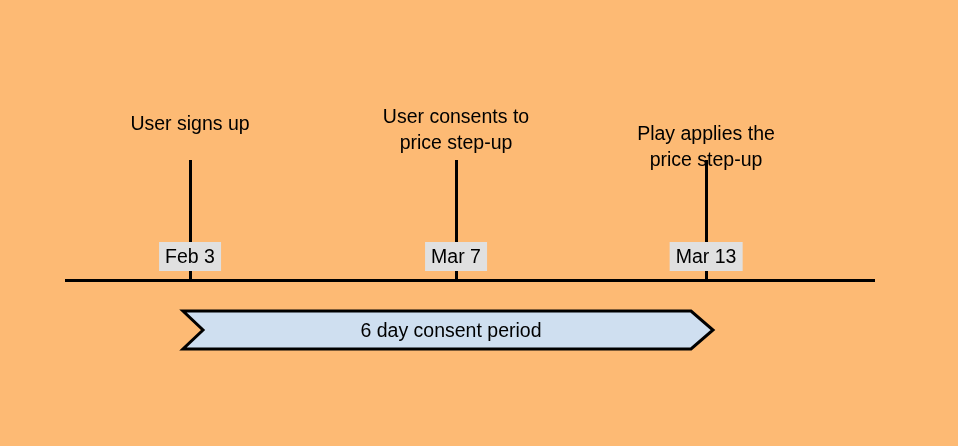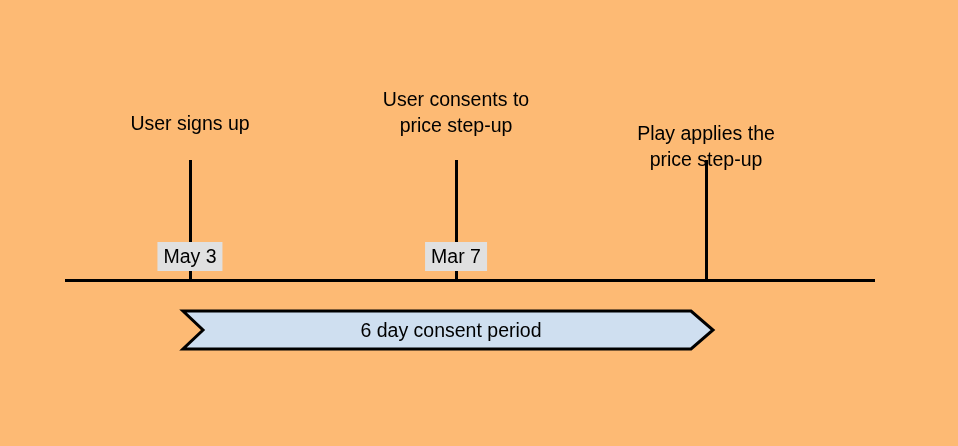--- a/index.html
+++ b/index.html
@@ -93,30 +93,31 @@
 </style>
 </head>
 <body>
 
 <div id="canvas">
 
   <div class="axis-line"></div>
 
   <div class="event-label" style="left:190px; top:110px; width:260px;">User signs up</div>
   <div class="tick" style="left:189px;"></div>
-  <div class="date-chip" style="left:190px;">May 3</div>
+  <div class="date-chip" style="left:190px;">Feb 3</div>
 
-  <div class="event-label" style="left:456px; top:86px; width:260px;">User consents to
+  <div class="event-label" style="left:456px; top:103px; width:260px;">User consents to
 price step-up</div>
   <div class="tick" style="left:455px;"></div>
   <div class="date-chip" style="left:456px;">Mar 7</div>
 
   <div class="event-label" style="left:706px; top:120px; width:260px;">Play applies the
 price step-up</div>
   <div class="tick" style="left:705px;"></div>
+  <div class="date-chip" style="left:706px;">Mar 13</div>
 
   <div class="banner-wrap">
     <svg viewBox="0 0 530 38" preserveAspectRatio="none">
       <polygon points="0,0 508,0 530,19 508,38 0,38 20,19" fill="#cfdff0" stroke="#000000" stroke-width="3" stroke-linejoin="miter"></polygon>
     </svg>
     <div class="banner-text">6 day consent period</div>
   </div>
 
 </div>
 

